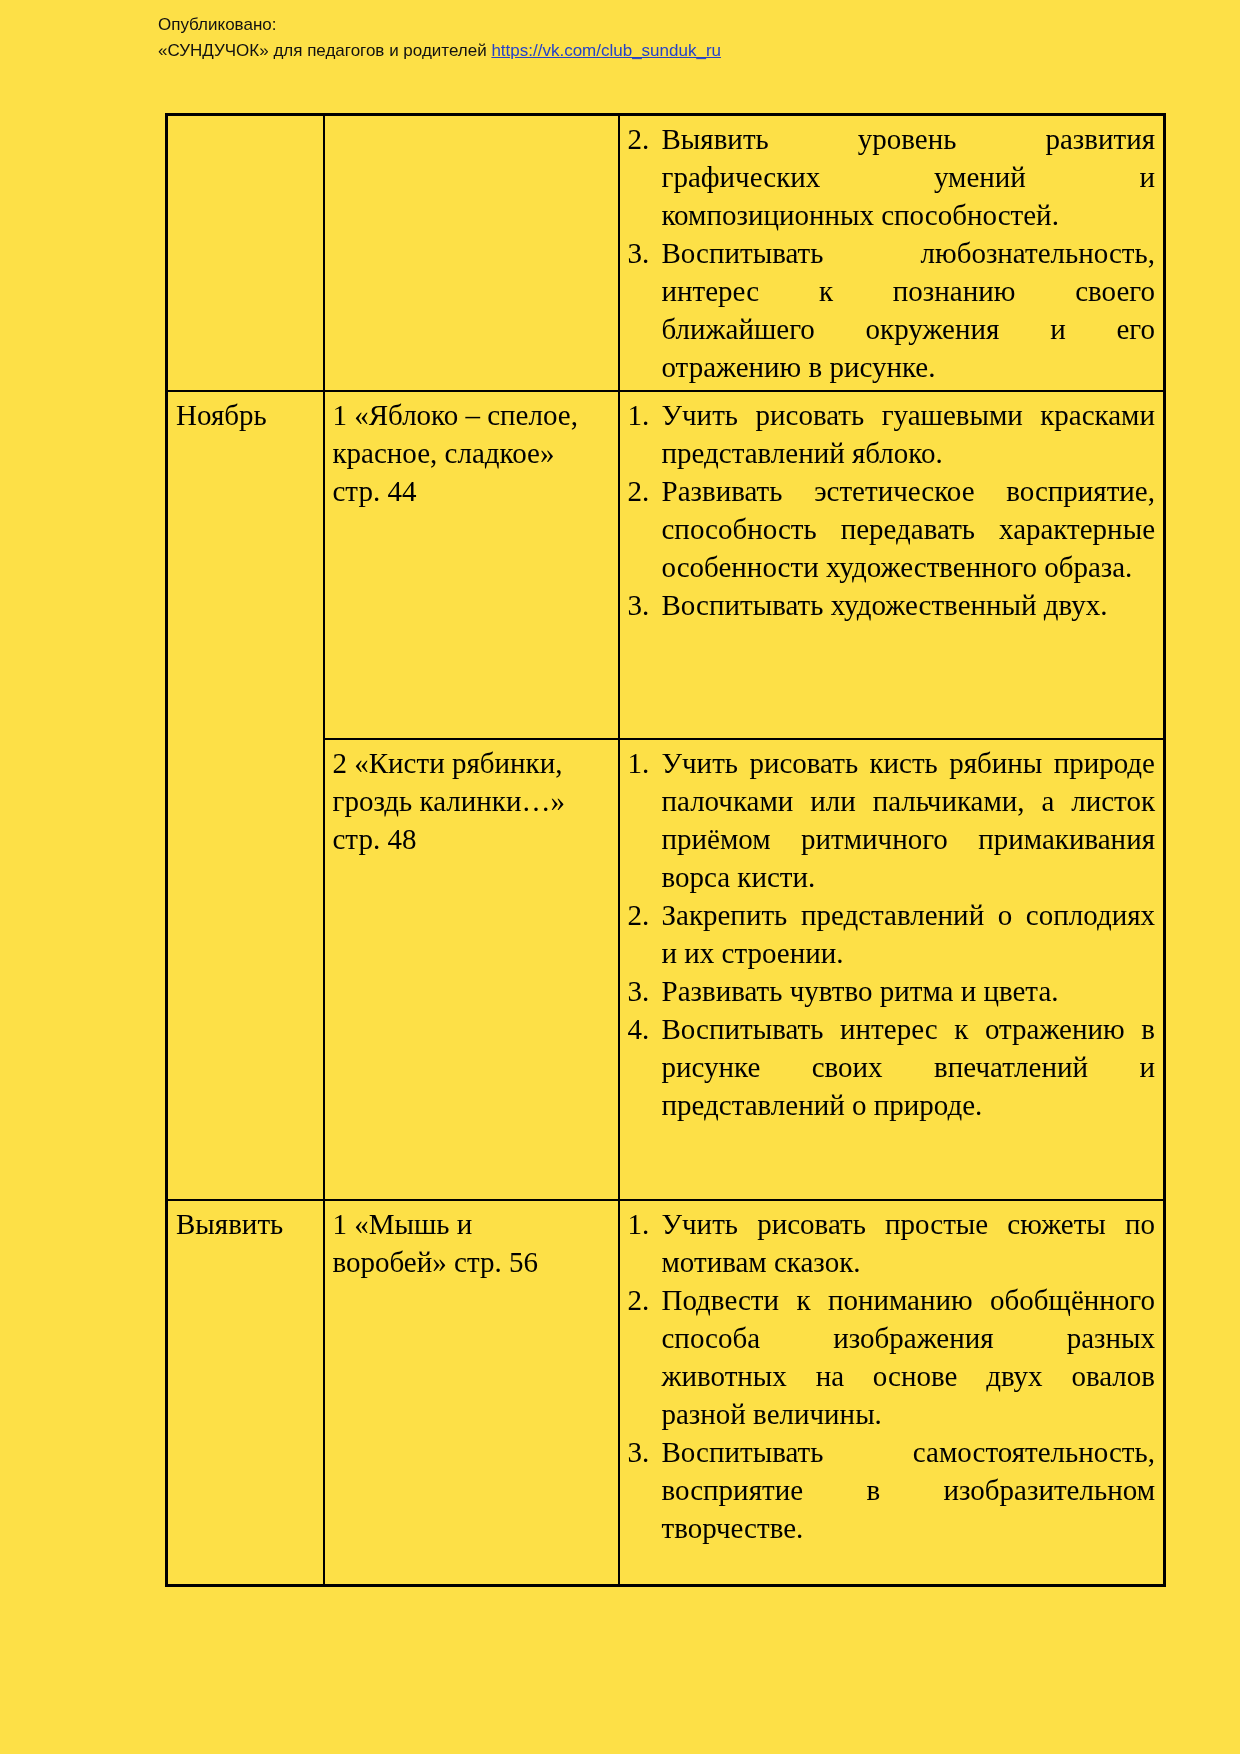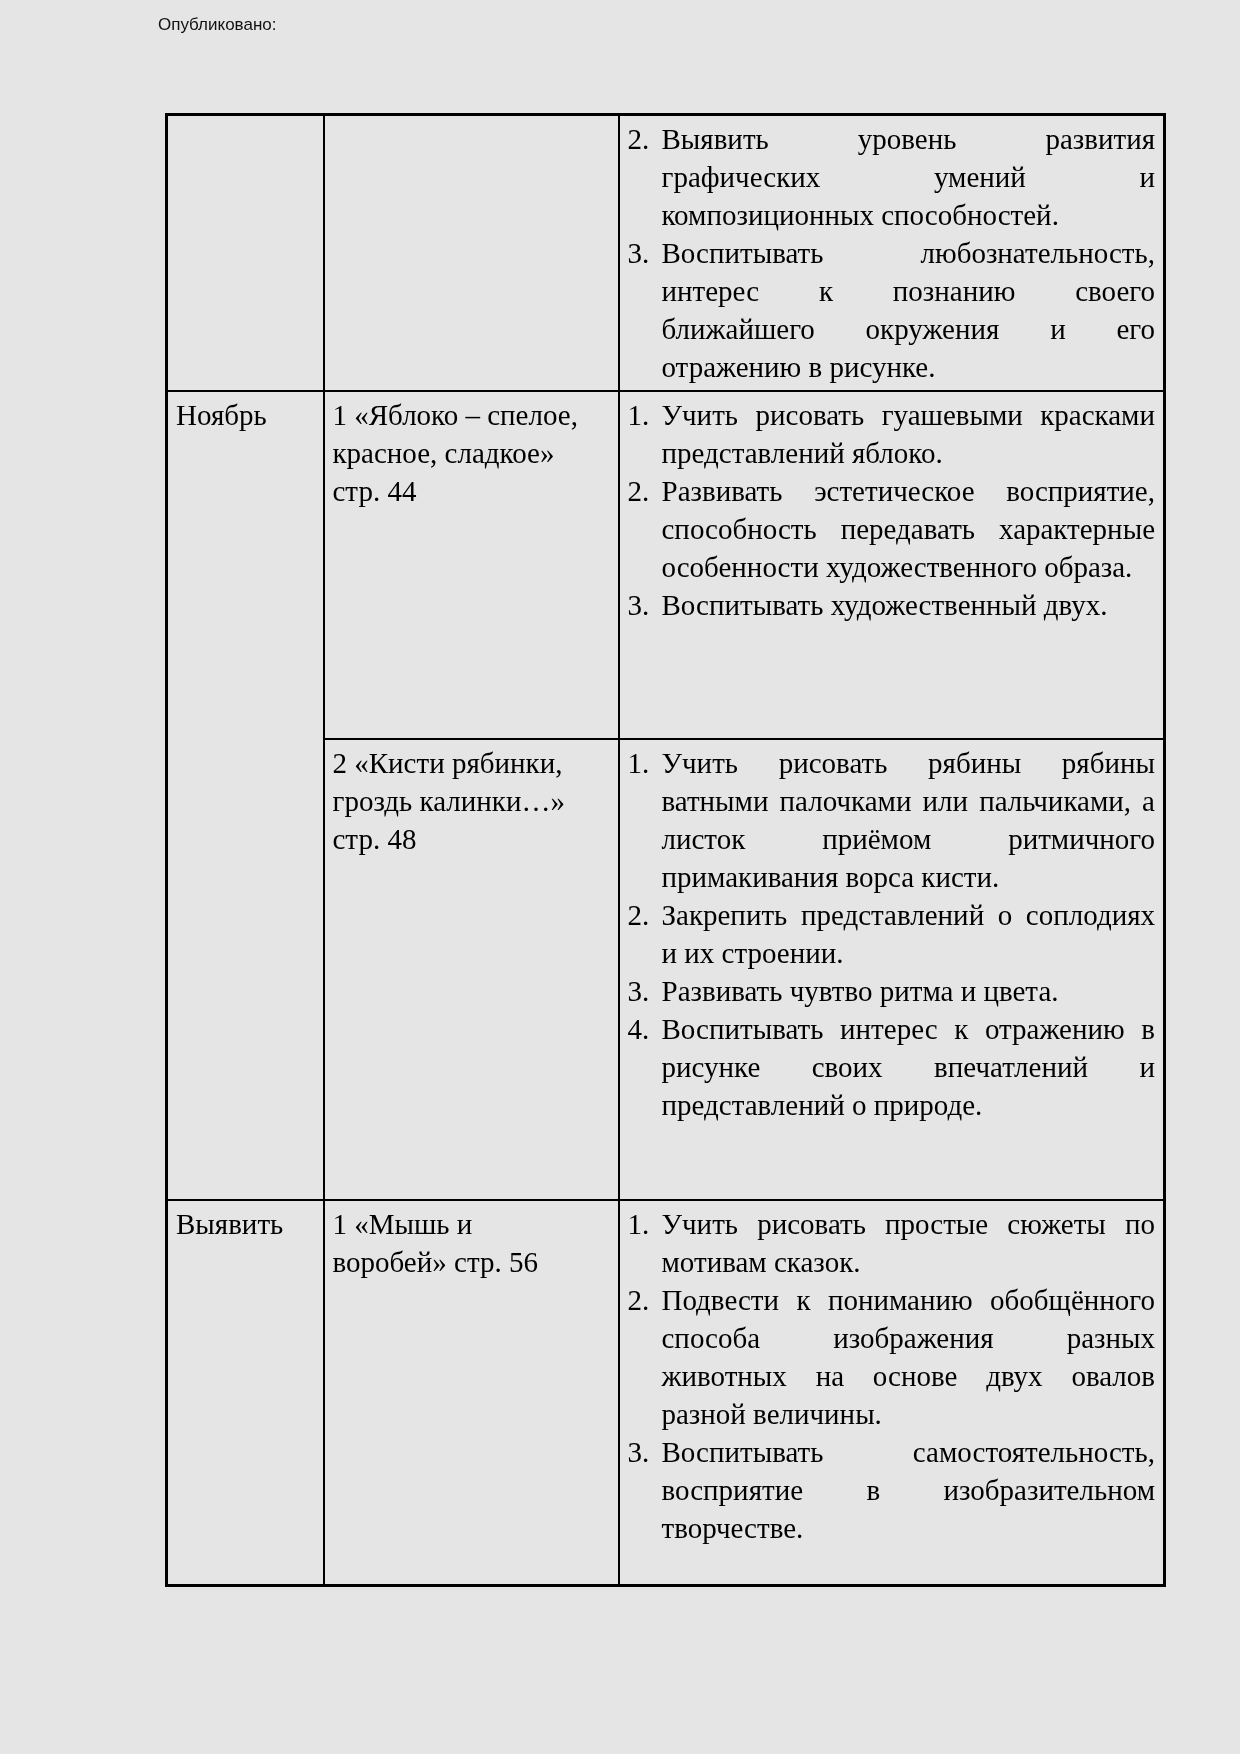--- a/index.html
+++ b/index.html
@@ -4,21 +4,21 @@
 <style>
   html, body {
     margin: 0;
     padding: 0;
     background: #ffffff;
   }
   .page {
     position: relative;
     width: 1240px;
     height: 1754px;
-    background: #e5e5e5;
+    background: #fde047;
     overflow: hidden;
     font-family: "Liberation Serif", serif;
     color: #000000;
   }
   .doc-header {
     position: absolute;
     left: 158px;
     top: 12px;
     font-family: "Liberation Sans", sans-serif;
     font-size: 17px;
@@ -79,20 +79,21 @@
     text-align-last: left;
   }
 </style>
 </head>
 <body>
 
 <div class="page">
 
   <div class="doc-header">
     <span class="pub-line">Опубликовано:</span>
+    <span class="site-line"><span>«СУНДУЧОК» для педагогов и родителей </span><a class="vk-link" href="#">https://vk.com/club_sunduk_ru</a></span>
   </div>
 
   <table class="plan-table">
     <colgroup>
       <col style="width:157px">
       <col style="width:295px">
       <col style="width:546px">
     </colgroup>
     <tbody>
 
@@ -132,21 +133,21 @@
         </td>
       </tr>
 
       <tr class="row-c">
         <td class="title-cell">2 «Кисти рябинки,
 гроздь калинки…»
 стр. 48</td>
         <td class="objectives-cell">
           <div class="obj">
             <span class="num">1.</span>
-            <span class="txt">Учить рисовать рябины рябины ватными палочками или пальчиками, а листок приёмом ритмичного примакивания ворса кисти.</span>
+            <span class="txt">Учить рисовать кисть рябины природе палочками или пальчиками, а листок приёмом ритмичного примакивания ворса кисти.</span>
           </div>
           <div class="obj">
             <span class="num">2.</span>
             <span class="txt">Закрепить представлений о соплодиях и их строении.</span>
           </div>
           <div class="obj">
             <span class="num">3.</span>
             <span class="txt">Развивать чувтво ритма и цвета.</span>
           </div>
           <div class="obj">

